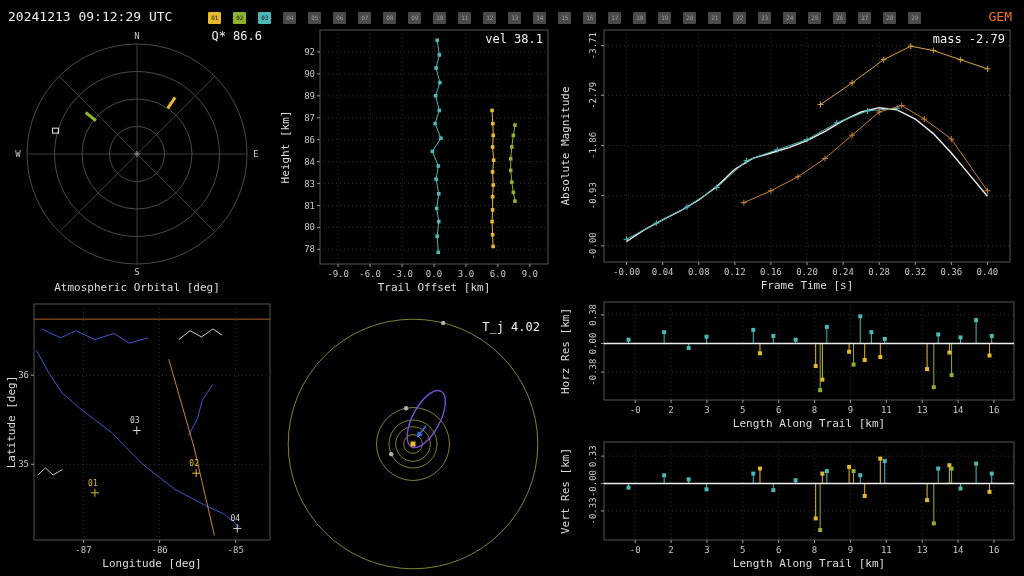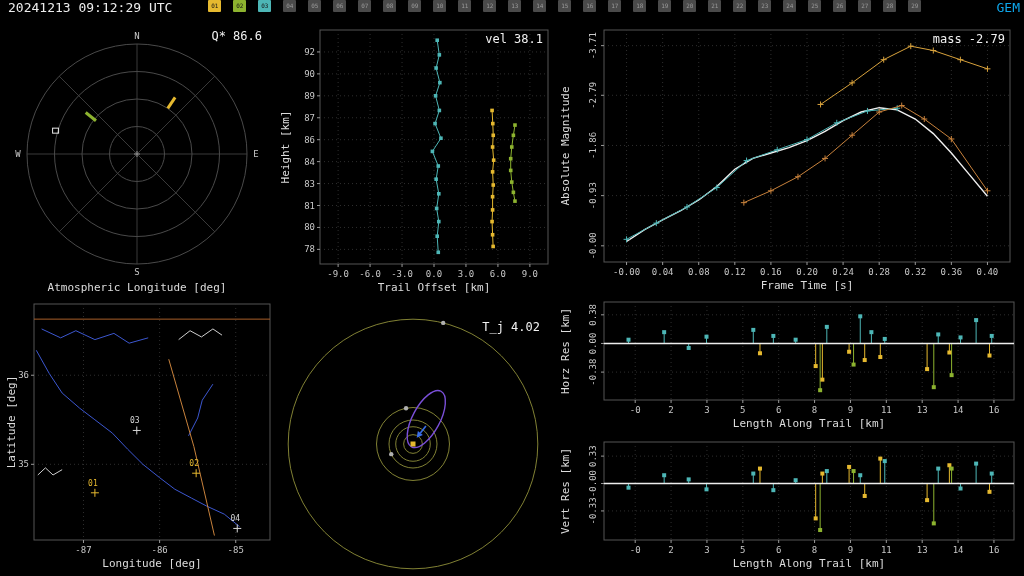--- a/index.html
+++ b/index.html
@@ -1,23 +1,23 @@
 <!DOCTYPE html>
 <html><head>
 <meta charset="utf-8">
 <style>
   *{margin:0;padding:0;box-sizing:border-box}
   html,body{background:#000;}
   body{width:1024px;height:576px;overflow:hidden;font-family:"DejaVu Sans Mono",monospace}
   .screen{position:relative;width:1024px;height:576px;background:#000;color:#e6e6e6}
-  .topbar{position:absolute;left:0;top:0;width:100%;height:24px;display:flex;align-items:flex-start;font-size:13px}
+  .topbar{position:absolute;left:0;top:0;width:100%;height:24px;display:flex;align-items:flex-end;font-size:13px}
   .ts{margin-left:8px;white-space:pre;color:#ededed}
   .frames{display:flex;gap:12px;margin-left:36px;flex:1;align-items:center}
   .frame{width:13px;height:12px;font-size:6px;line-height:12px;text-align:center;border-radius:1px;cursor:pointer;flex:0 0 auto}
-  .shower{margin-right:4px;color:#0ea5e9}
+  .shower{margin-right:12px;color:#f97316}
   .panel{position:absolute}
   .caption{text-align:center;font-size:11px;color:#dcdcdc;margin-top:1px}
   svg{display:block}
   svg text{font-family:"DejaVu Sans Mono",monospace}
 </style>
 </head>
 <body>
 
 <div class="screen">
 
@@ -74,21 +74,21 @@
         <text x="131" y="15" fill="#c8c8c8" font-size="9px" text-anchor="middle">N</text>
         <text x="250" y="133" fill="#c8c8c8" font-size="9px" text-anchor="middle">E</text>
         <text x="131" y="251" fill="#c8c8c8" font-size="9px" text-anchor="middle">S</text>
         <text x="12" y="133" fill="#c8c8c8" font-size="9px" text-anchor="middle">W</text>
         <path d="M128 130H134M131 127V133" stroke="#9a9a9a" fill="none"></path>
         <line x1="161.75560969089108" y1="84.40293350947272" x2="169.13695601670494" y2="73.45963755174617" stroke="#e6b92f" stroke-width="3"></line>
         <line x1="89.96669323507194" y1="96.77188335256858" x2="79.70836654383993" y2="88.46485419071072" stroke="#8db32f" stroke-width="3"></line>
         <rect x="46.581134354024385" y="104.15351596230016" width="6" height="5" fill="none" stroke="#e8e8e8"></rect>
         <text x="256" y="16" fill="#f2f2f2" font-size="12px" text-anchor="end">Q* 86.6</text>
       </svg>
-    <div class="caption">Atmospheric Longitude [deg]</div>
+    <div class="caption">Atmospheric Orbital [deg]</div>
   </div>
 
   <div class="panel" style="left:278px;top:24px">
     <svg id="svg-trail" width="280" height="276">
         <rect x="42" y="6" width="228" height="234" fill="none" stroke="#555" stroke-width="1"></rect>
         <line x1="60.112149532710276" y1="6" x2="60.112149532710276" y2="240" stroke="#2e2e2e" stroke-dasharray="1,3"></line>
         <line x1="60.112149532710276" y1="240" x2="60.112149532710276" y2="243" stroke="#999"></line>
         <text x="60.112149532710276" y="253" fill="#c8c8c8" font-size="9px" text-anchor="middle">-9.0</text>
         <line x1="92.07476635514018" y1="6" x2="92.07476635514018" y2="240" stroke="#2e2e2e" stroke-dasharray="1,3"></line>
         <line x1="92.07476635514018" y1="240" x2="92.07476635514018" y2="243" stroke="#999"></line>

